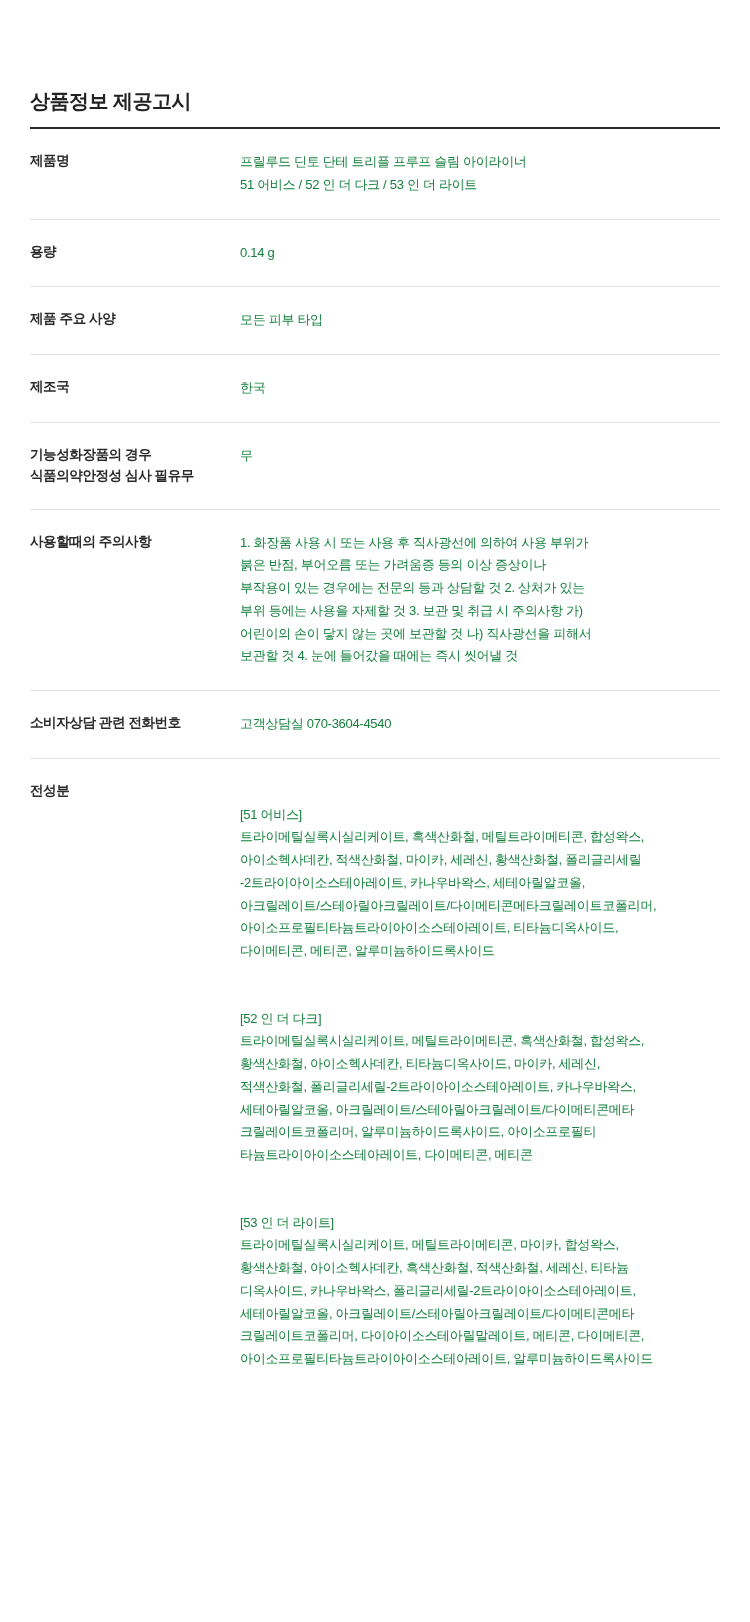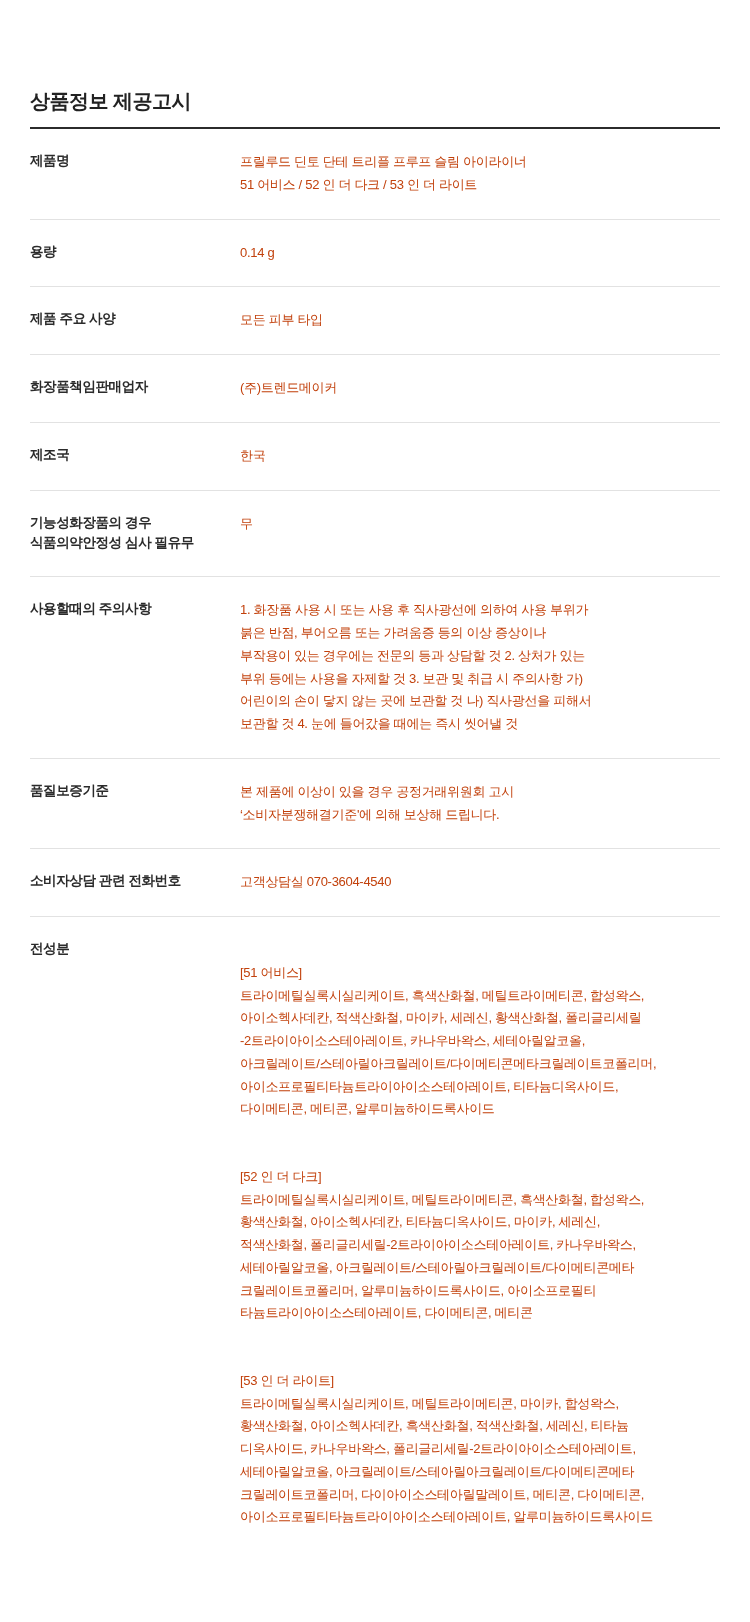--- a/index.html
+++ b/index.html
@@ -50,21 +50,21 @@
     font-weight: bold;
     color: #2b2b2b;
     letter-spacing: -0.4px;
     padding: 22px 10px 22px 0;
     line-height: 1.55;
     margin-left: 30px;
   }
   table.spec td {
     vertical-align: top;
     font-size: 13px;
-    color: #c2410c;
+    color: #15803d;
     letter-spacing: -0.3px;
     padding: 22px 0 22px 0;
     line-height: 1.75;
     white-space: pre-line;
   }
   td.ingredients {
     padding-bottom: 40px;
   }
   .ing-block {
     margin: 0 0 22px 0;
@@ -96,24 +96,20 @@
         <td>0.14 g</td>
       </tr>
 
       <tr>
         <th>제품 주요 사양</th>
         <td>모든 피부 타입</td>
       </tr>
 
 
 
-      <tr>
-        <th>화장품책임판매업자</th>
-        <td>(주)트렌드메이커</td>
-      </tr>
 
       <tr>
         <th>제조국</th>
         <td>한국</td>
       </tr>
 
       <tr>
         <th style="white-space: pre-line;">기능성화장품의 경우
 식품의약안정성 심사 필유무</th>
         <td>무</td>
@@ -122,25 +118,20 @@
       <tr>
         <th>사용할때의 주의사항</th>
         <td>1. 화장품 사용 시 또는 사용 후 직사광선에 의하여 사용 부위가
 붉은 반점, 부어오름 또는 가려움증 등의 이상 증상이나
 부작용이 있는 경우에는 전문의 등과 상담할 것 2. 상처가 있는
 부위 등에는 사용을 자제할 것 3. 보관 및 취급 시 주의사항 가)
 어린이의 손이 닿지 않는 곳에 보관할 것 나) 직사광선을 피해서
 보관할 것 4. 눈에 들어갔을 때에는 즉시 씻어낼 것</td>
       </tr>
 
-      <tr>
-        <th>품질보증기준</th>
-        <td>본 제품에 이상이 있을 경우 공정거래위원회 고시
-‘소비자분쟁해결기준'에 의해 보상해 드립니다.</td>
-      </tr>
 
       <tr>
         <th>소비자상담 관련 전화번호</th>
         <td>고객상담실 070-3604-4540</td>
       </tr>
 
       <tr>
         <th>전성분</th>
         <td class="ingredients">
           <div class="ing-block">[51 어비스]

